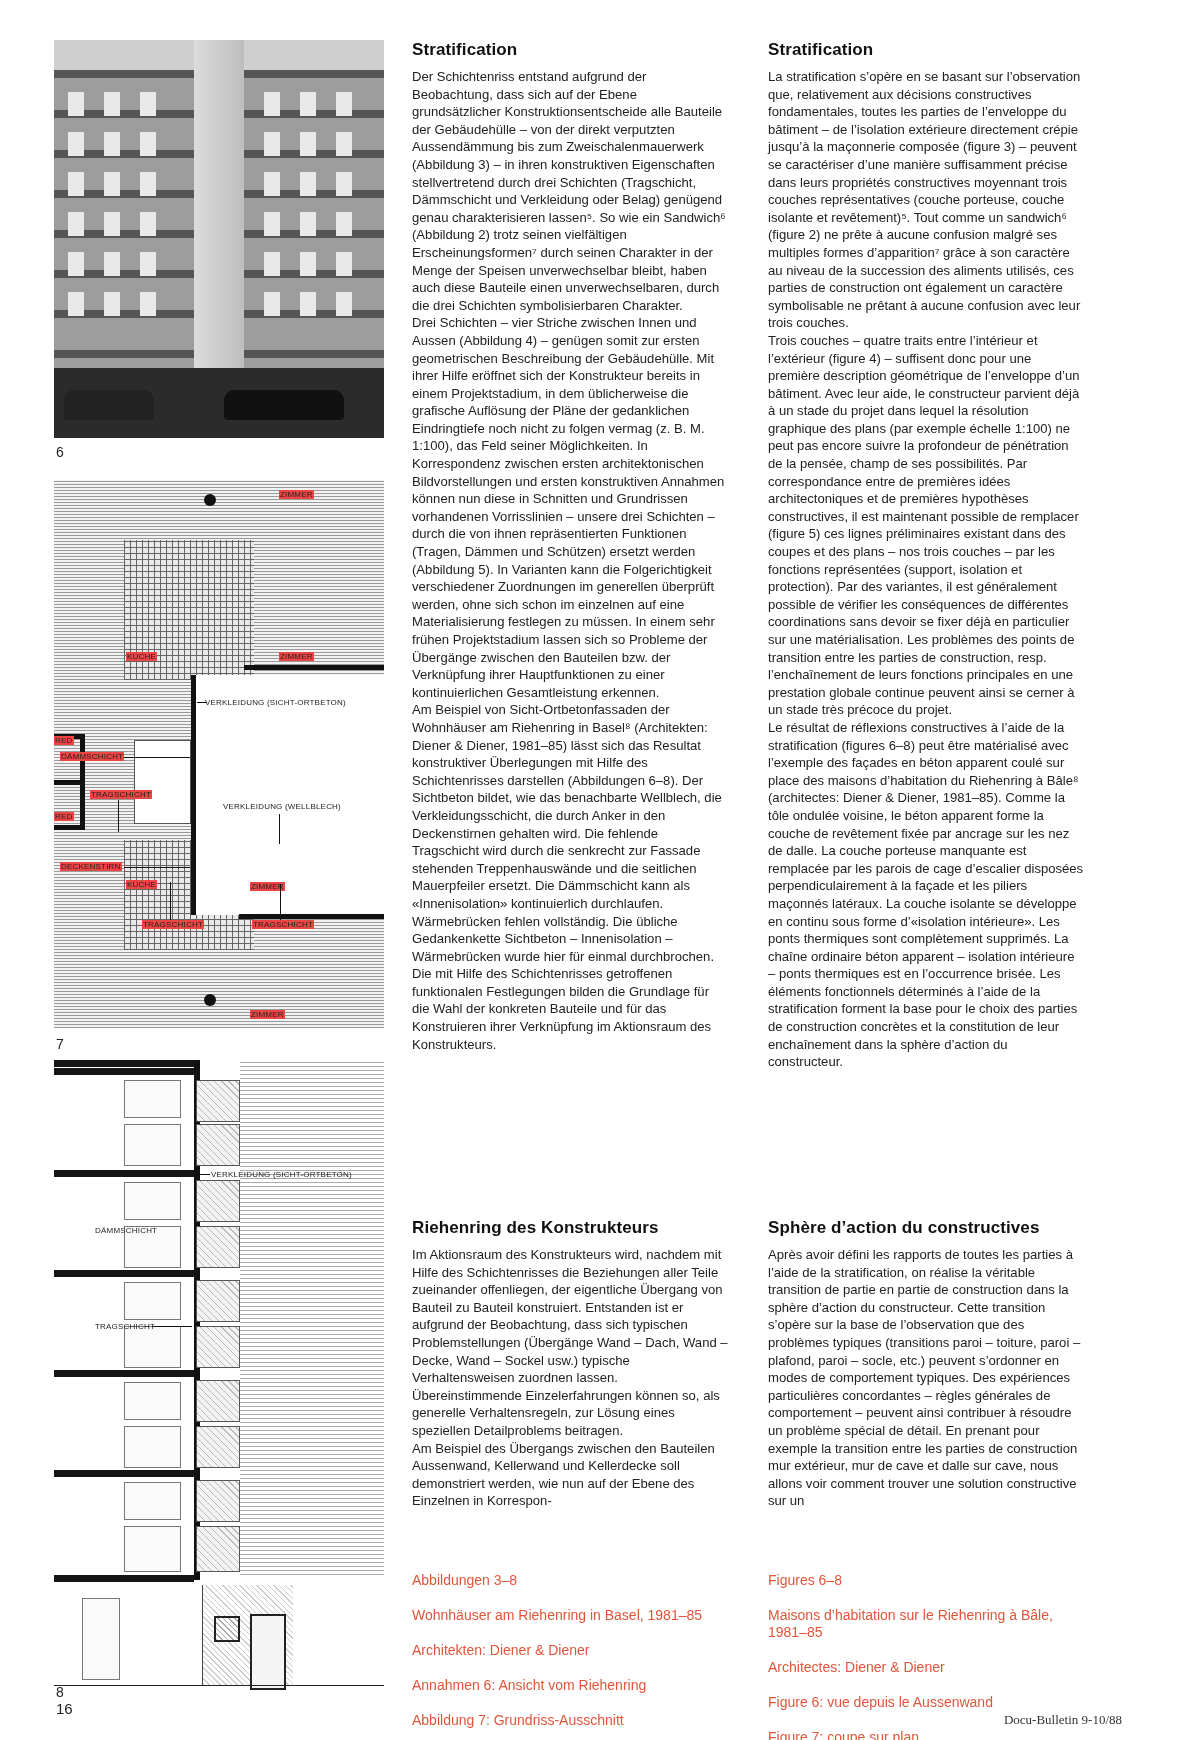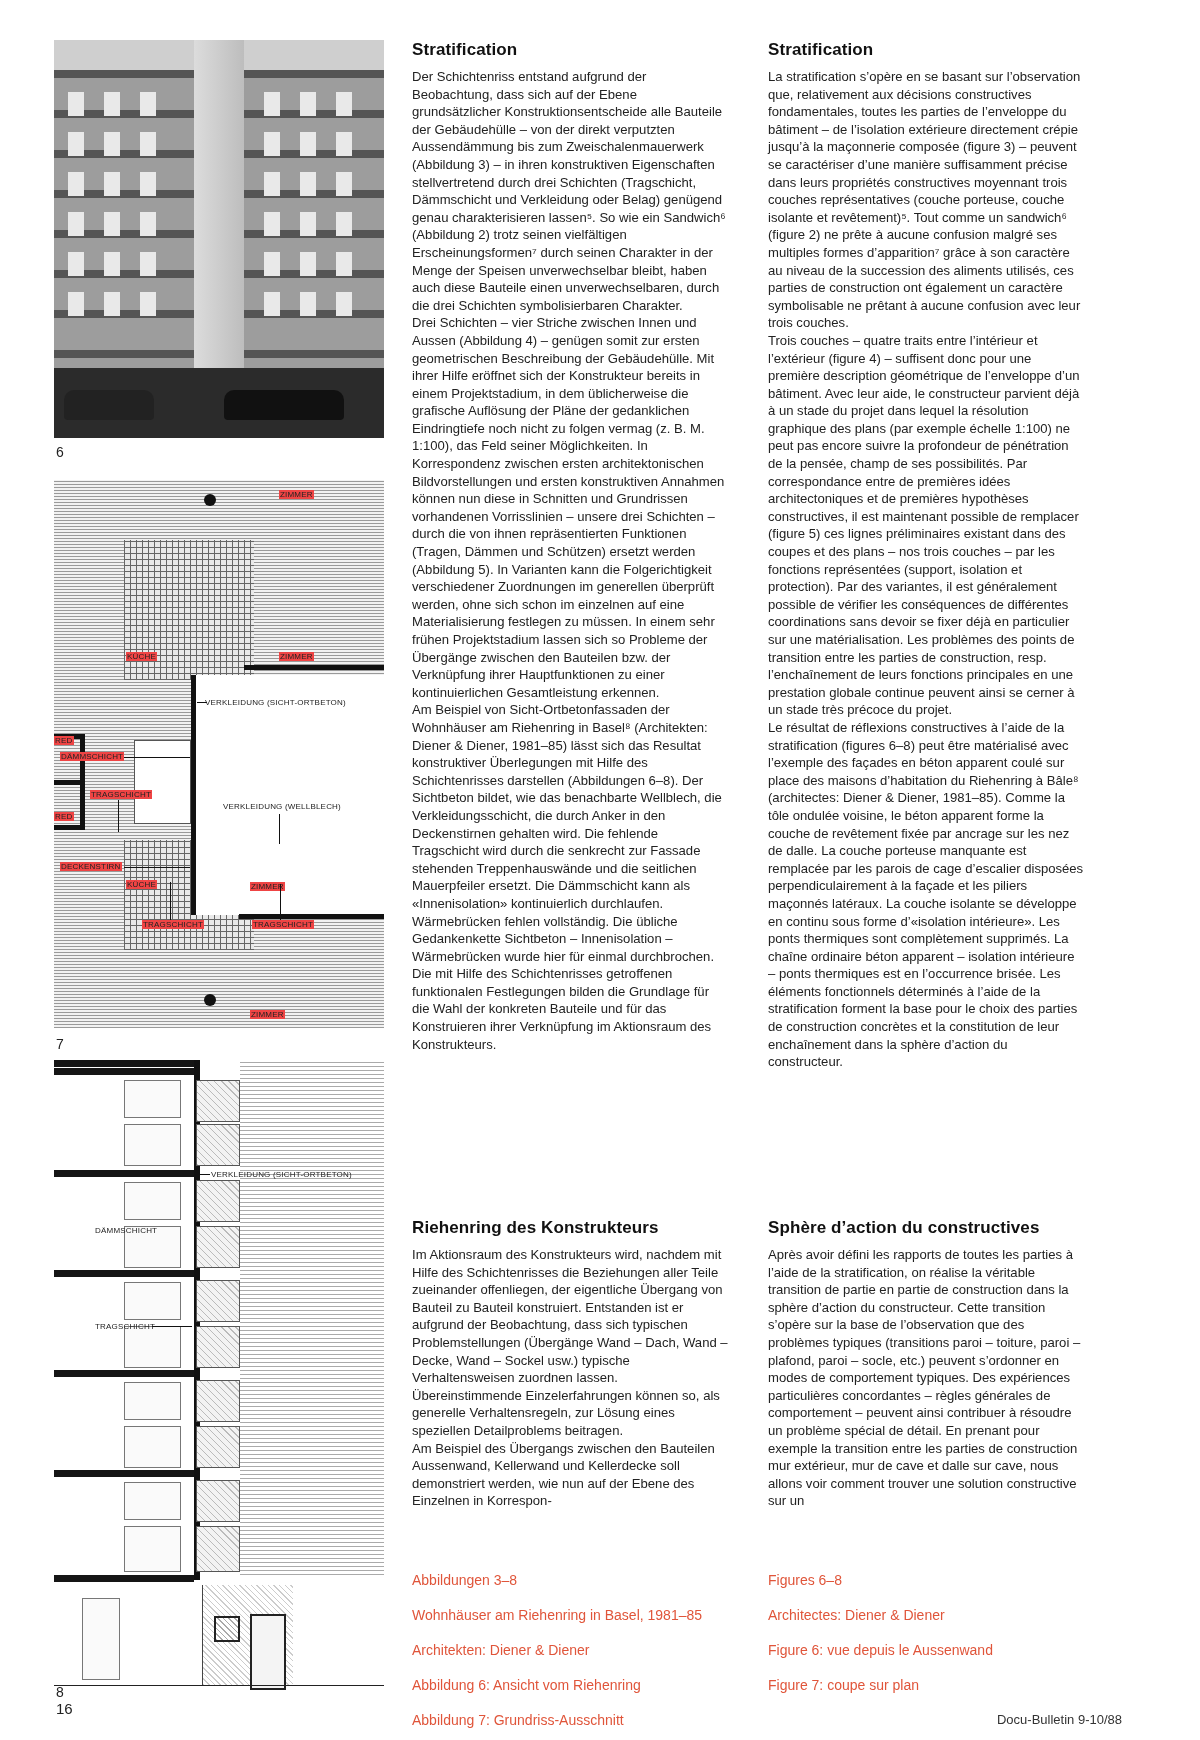--- a/index.html
+++ b/index.html
@@ -8,21 +8,21 @@
   .col { position: absolute; }
   .col-de { left: 412px; top: 40px; width: 316px; }
   .col-fr { left: 768px; top: 40px; width: 316px; }
   h2 { font-size: 17px; font-weight: bold; margin: 0 0 8px 0; letter-spacing: 0.1px; color: #111; }
   .body-text { font-size: 13.1px; line-height: 17.6px; margin: 0; color: #222; white-space: pre-line; }
   .section2-de { position: absolute; left: 412px; top: 1218px; width: 316px; }
   .section2-fr { position: absolute; left: 768px; top: 1218px; width: 316px; }
   .captions { position: absolute; top: 1554px; width: 320px; color: #e0553a; font-size: 14px; line-height: 17.5px; white-space: pre-line; }
   .cap-de { left: 412px; }
   .cap-fr { left: 768px; }
-  .footer-right { position: absolute; right: 78px; top: 1712px; font-size: 13px; color: #333; }
+  .footer-right { position: absolute; right: 78px; top: 1712px; font-size: 13px; color: #333; font-family: Liberation Serif, serif; }
   .page-num { position: absolute; left: 56px; top: 1700px; font-size: 15px; color: #222; }
   .fig-label { position: absolute; left: 56px; font-size: 14px; color: #222; }
 
   
   .fig6 { position: absolute; left: 54px; top: 40px; width: 330px; height: 398px;
           background:
             repeating-linear-gradient(0deg, rgba(0,0,0,0.25) 0 2px, rgba(255,255,255,0.0) 2px 5px),
             linear-gradient(180deg, #8a8a8a 0%, #6d6d6d 60%, #3a3a3a 100%); overflow: hidden; }
   .fig6 .sky { position: absolute; left: 0; top: 0; width: 100%; height: 40px; background: #cfcfcf; }
   .fig6 .facade { position: absolute; left: 0; top: 30px; width: 330px; height: 300px;
@@ -216,25 +216,26 @@
 
 <div class="section2-fr">
   <h2>Sphère d’action du constructives</h2>
   <p class="body-text">Après avoir défini les rapports de toutes les parties à l’aide de la stratification, on réalise la véritable transition de partie en partie de construction dans la sphère d’action du constructeur. Cette transition s’opère sur la base de l’observation que des problèmes typiques (transitions paroi – toiture, paroi – plafond, paroi – socle, etc.) peuvent s’ordonner en modes de comportement typiques. Des expériences particulières concordantes – règles générales de comportement – peuvent ainsi contribuer à résoudre un problème spécial de détail. En prenant pour exemple la transition entre les parties de construction mur extérieur, mur de cave et dalle sur cave, nous allons voir comment trouver une solution constructive sur un</p>
 </div>
 
 <div class="captions cap-de">
   <div>Abbildungen 3–8</div>
   <div>Wohnhäuser am Riehenring in Basel, 1981–85</div>
   <div>Architekten: Diener &amp; Diener</div>
-  <div>Abbildung 6: Ansicht vom Riehenring</div>
+  <div>Annahmen 6: Ansicht vom Riehenring</div>
   <div>Abbildung 7: Grundriss-Ausschnitt</div>
   
 </div>
 <div class="captions cap-fr">
   <div>Figures 6–8</div>
+  <div>Maisons d’habitation sur le Riehenring à Bâle, 1981–85</div>
   <div>Architectes: Diener &amp; Diener</div>
   <div>Figure 6: vue depuis le Aussenwand</div>
   <div>Figure 7: coupe sur plan</div>
   
 </div>
 
 <div class="footer-right">Docu-Bulletin 9-10/88</div>
 
 </body></html>

